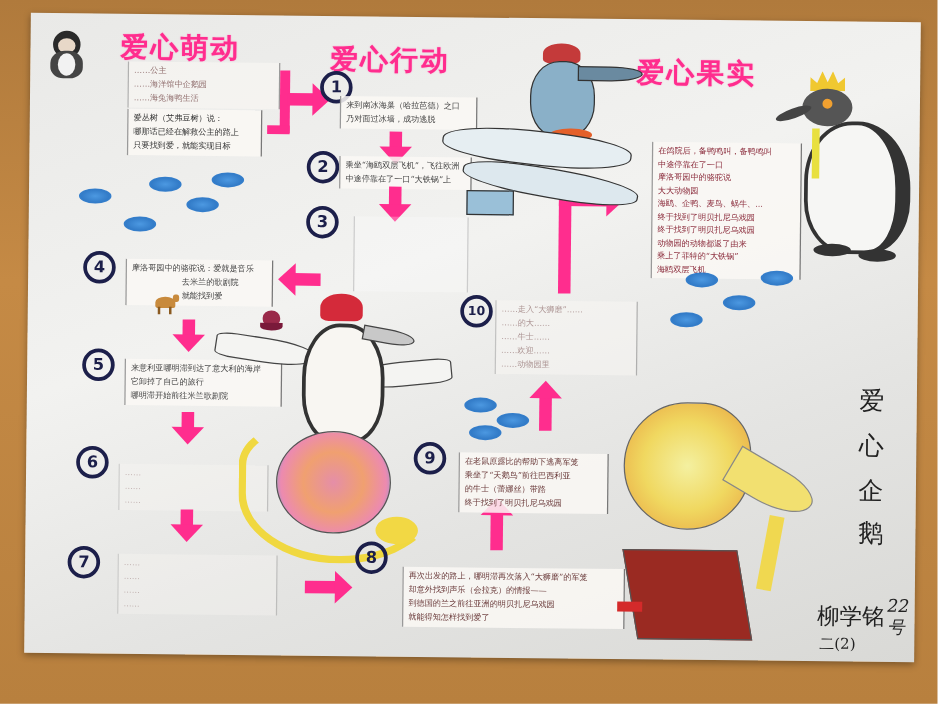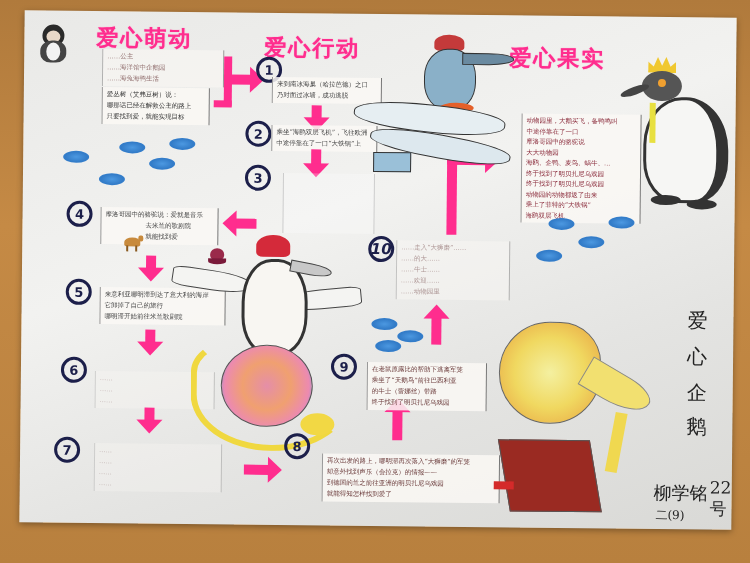--- a/index.html
+++ b/index.html
@@ -166,21 +166,21 @@
   <div class="paw" style="left:376px;top:316px;"></div>
   <div class="paw" style="left:354px;top:326px;"></div>
   <div class="note" style="left:346px;top:348px;width:110px;">
     <span class="l">在老鼠原露比的帮助下逃离军笼</span>
     <span class="l">乘坐了“天鹅鸟”前往巴西利亚</span>
     <span class="l">的牛士（蕾娜丝）带路</span>
     <span class="l">终于找到了明贝扎尼乌戏园</span>
   </div>
   <div class="arrow-up" style="left:410px;top:302px;height:28px;"></div>
 
-  <div class="num" style="left:346px;top:222px;font-size:15px;font-style:italic;">10</div>
+  <div class="num" style="left:346px;top:222px;font-size:10px;">10</div>
   <div class="note" style="left:374px;top:226px;width:104px;opacity:.5;">
     <span class="l">……走入“大狮磨”……</span>
     <span class="l">……的大……</span>
     <span class="l">……牛士……</span>
     <span class="l">……欢迎……</span>
     <span class="l">……动物园里</span>
   </div>
 
   <div class="pink-bar" style="left:424px;top:140px;width:10px;height:80px;"></div>
   <div class="arrow-h" style="left:424px;top:140px;width:40px;"></div>
@@ -189,21 +189,21 @@
     <div style="position:absolute;left:90px;top:0;width:30px;height:16px;background:#c43a3a;border-radius:50% 50% 20% 20%;"></div>
     <div style="position:absolute;left:80px;top:14px;width:50px;height:60px;background:#8ab0c8;border:1px solid #333;border-radius:45%;"></div>
     <div style="position:absolute;left:118px;top:18px;width:50px;height:10px;background:#6a8aa0;border:1px solid #333;border-radius:0 50% 50% 0;"></div>
     <div style="position:absolute;left:96px;top:68px;width:34px;height:10px;background:#e4602a;border-radius:50%;"></div>
     <div style="position:absolute;left:10px;top:70px;width:150px;height:26px;background:#e6eef2;border:1px solid #333;border-radius:50% 40% 50% 40%;transform:rotate(6deg);"></div>
     <div style="position:absolute;left:26px;top:100px;width:140px;height:22px;background:#dde8ee;border:1px solid #333;border-radius:50% 40% 50% 40%;transform:rotate(10deg);"></div>
     <div style="position:absolute;left:30px;top:118px;width:36px;height:18px;background:#9ac0d8;border:1px solid #333;"></div>
   </div>
 
   <div class="note" style="left:498px;top:98px;width:110px;color:#8a2a3a;line-height:10.5px;">
-    <span class="l">动物园里，大鹅买飞，备鸭鸣叫</span>
+    <span class="l">在鸽院后，备鸭鸣叫，备鸭鸣叫</span>
     <span class="l">中途停靠在了一口</span>
     <span class="l">摩洛哥园中的骆驼说</span>
     <span class="l">大大动物园</span>
     <span class="l">海鸥、企鸭、麦鸟、蜗牛、...</span>
     <span class="l">终于找到了明贝扎尼乌戏园</span>
     <span class="l">终于找到了明贝扎尼乌戏园</span>
     <span class="l">动物园的动物都返了由来</span>
     <span class="l">乘上了菲特的“大铁锅”</span>
     <span class="l">海鸥双层飞机</span>
   </div>
@@ -231,16 +231,16 @@
     <div style="position:absolute;left:14px;top:128px;width:90px;height:70px;background:#9a2a22;border:1px solid #555;transform:skew(10deg);"></div>
     <div style="position:absolute;left:4px;top:170px;width:20px;height:8px;background:#d42a2a;"></div>
   </div>
 
   <div class="hand" style="left:666px;top:290px;">爱</div>
   <div class="hand" style="left:666px;top:326px;">心</div>
   <div class="hand" style="left:666px;top:362px;">企</div>
   <div class="hand" style="left:666px;top:396px;">鹅</div>
 
   <div class="hand" style="left:634px;top:464px;font-size:18px;">柳学铭</div>
-  <div class="hand" style="left:690px;top:460px;font-size:17px;">22号</div>
-  <div class="hand" style="left:636px;top:490px;font-size:12px;">二(9)</div>
+  <div class="hand" style="left:690px;top:460px;font-size:14px;font-style:italic;">22号</div>
+  <div class="hand" style="left:636px;top:490px;font-size:12px;">二(2)</div>
 
 </div>
 
 </body></html>

